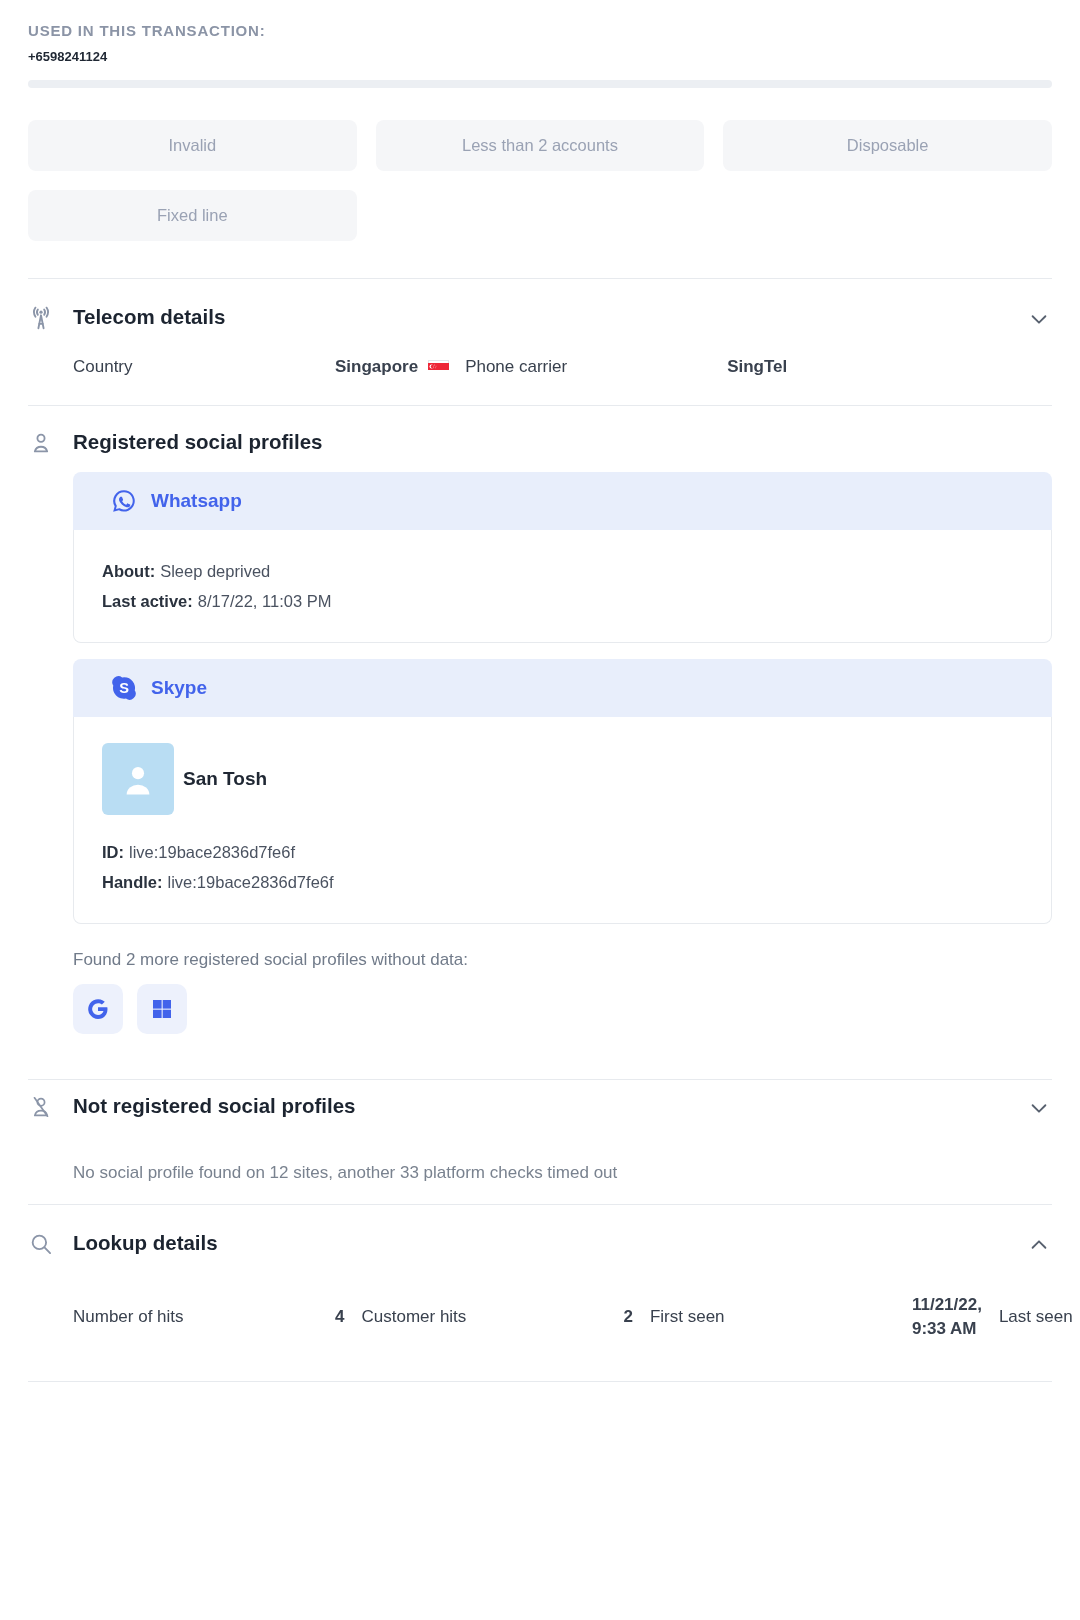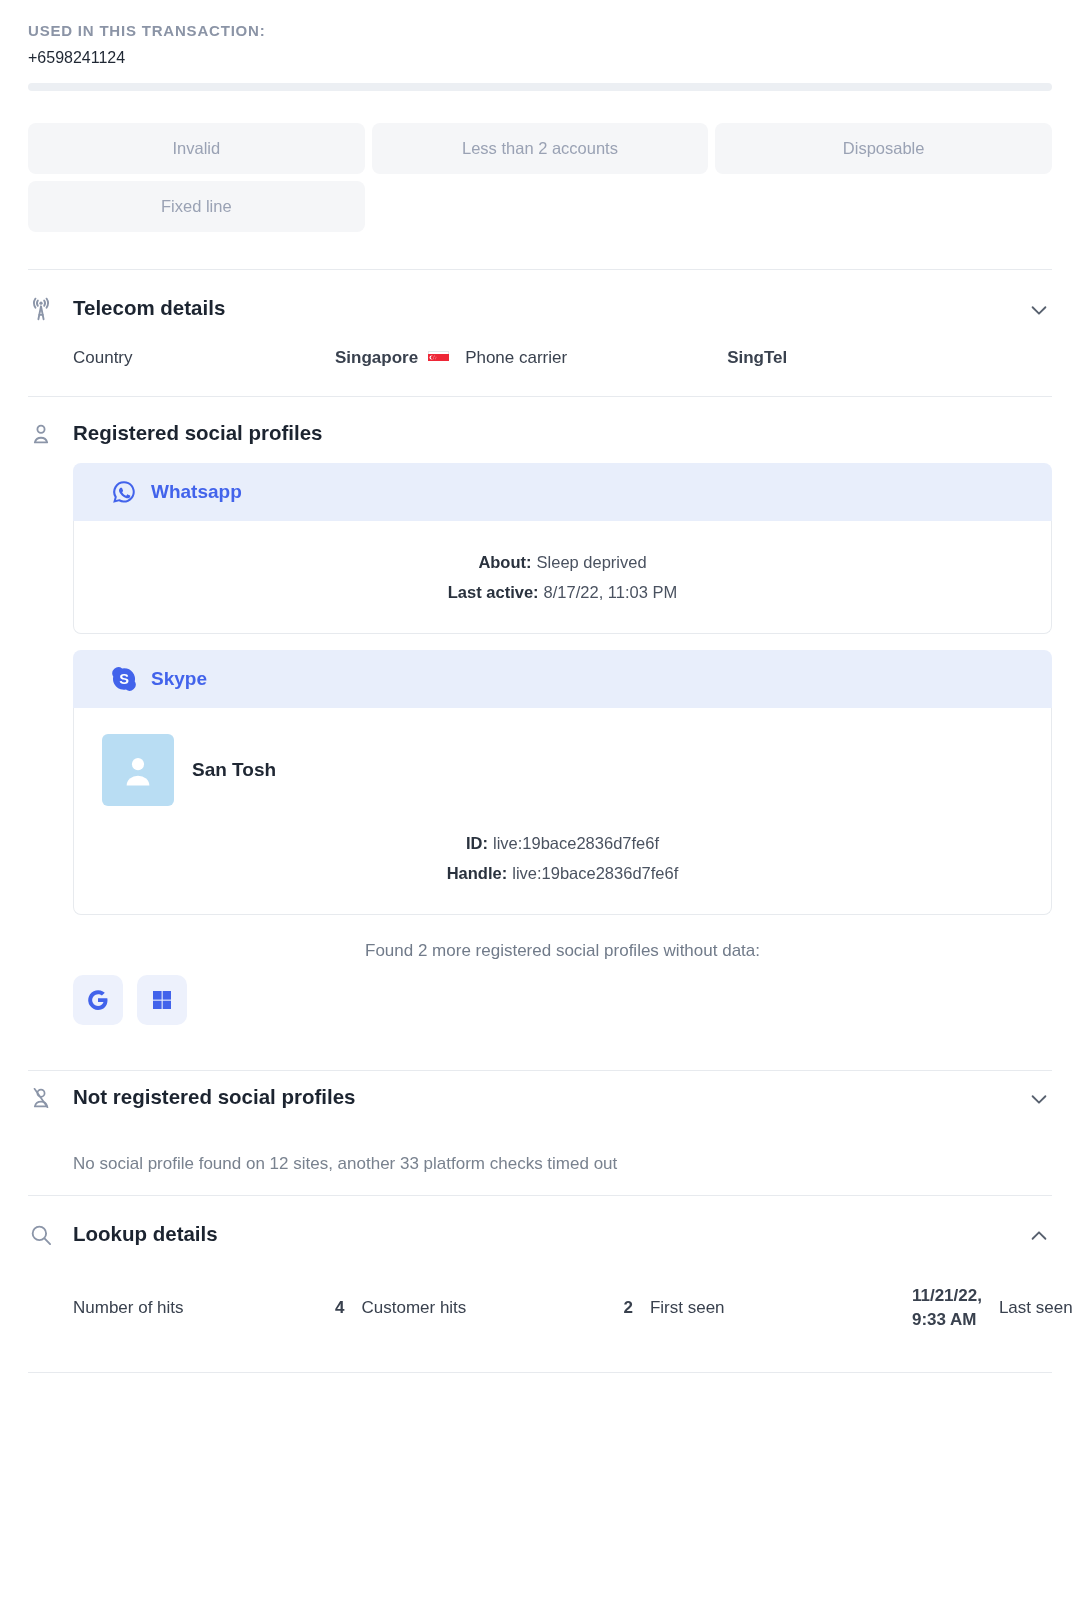--- a/index.html
+++ b/index.html
@@ -6,32 +6,32 @@
   html,body { background:#fff; }
   body {
     width:1080px; height:1620px; margin:0 auto;
     font-family:"Liberation Sans","DejaVu Sans",sans-serif;
     color:#39414e; overflow:hidden;
   }
   .page { padding:22px 28px 0 28px; }
 
   
   .used-label { font-size:15px; font-weight:bold; letter-spacing:.8px; color:#8b94a6; text-transform:uppercase; }
-  .phone-number { font-size:16px; font-weight:normal; color:#1f2733; margin-top:10px; }
+  .phone-number { font-size:13px; font-weight:bold; color:#1f2733; margin-top:10px; }
 
   
   .score-row { display:flex; align-items:flex-end; justify-content:space-between; margin-top:30px; }
   .score-main { display:flex; align-items:baseline; gap:8px; }
   .score-value { font-size:47px; font-weight:400; color:#4a5260; letter-spacing:.5px; }
   .score-max { font-size:20px; color:#6b7484; }
   .score-label { font-size:16px; color:#57606e; letter-spacing:1.6px; padding-bottom:8px; }
   .progress-track { margin-top:16px; height:8px; border-radius:4px; background:#eceff3; }
 
   
-  .badges { margin-top:32px; display:grid; grid-template-columns:repeat(3,1fr); gap:7px; }
+  .badges { margin-top:32px; display:grid; grid-template-columns:repeat(3,1fr); gap:19px; }
   .badge {
     height:51px; display:flex; align-items:center; justify-content:center;
     background:#f5f6f8; border-radius:8px; font-size:16.5px; color:#9aa2b4;
   }
 
   .divider { height:1px; background:#e7eaee; }
 
   
   .section { }
   .sec-head { display:flex; align-items:flex-start; position:relative; }
@@ -58,21 +58,21 @@
   }
   .profile-head svg { width:26px; height:26px; }
   .profile-name { font-size:19px; font-weight:bold; color:#4263eb; }
   .profile-body {
     border:1px solid #e7eaee; border-top:none; border-radius:0 0 8px 8px;
     padding:26px 28px; background:#fff;
   }
   .field-line { font-size:16.5px; line-height:30px; color:#4a5260; }
   .field-line b { color:#2a323e; }
   .field-line .kv-val { margin-left:5px; }
-  .identity { display:flex; align-items:center; gap:18px; }
+  .identity { display:flex; align-items:center; gap:9px; }
   .avatar { width:72px; height:72px; border-radius:6px; background:#b9ddf3; display:flex; align-items:center; justify-content:center; }
   .avatar svg { width:44px; height:44px; }
   .display-name { font-size:19px; font-weight:bold; color:#1f2733; }
   .id-lines { margin-top:22px; }
 
   .found-text { margin-top:24px; font-size:17px; color:#717b8a; line-height:24px; }
   .chips { margin-top:12px; display:flex; gap:14px; }
   .chip {
     width:50px; height:50px; background:#edf1fc; border-radius:10px;
     display:flex; align-items:center; justify-content:center; color:#4263eb; cursor:pointer;
@@ -150,21 +150,21 @@
     <div class="sec-head">
       <span class="sec-icon">
         <svg viewBox="0 0 24 24" fill="none" stroke="currentColor" stroke-width="1.7" stroke-linecap="round">
           <circle cx="12" cy="7.6" r="3.3"></circle>
           <path d="M6.3 19.8a5.9 5.9 0 0 1 11.4 0z" stroke-linejoin="round"></path>
         </svg>
       </span>
       <h2 class="sec-title">Registered social profiles</h2>
     </div>
 
-    <div class="sec-indent" style="margin-top:12px;text-align:center;">
+    <div class="sec-indent" style="margin-top:12px;">
 
       <div class="profile-card">
         <div class="profile-head">
           <span style="display:flex;">
             <svg viewBox="0 0 24 24" fill="#4263eb">
               <path d="M12 2a9.9 9.9 0 0 0-8.6 14.9L2 22l5.3-1.4A9.9 9.9 0 1 0 12 2zm0 1.9a8 8 0 1 1-4 14.9l-.3-.2-3.1.8.8-3-.2-.3A8 8 0 0 1 12 3.9zM9 8.1c-.2 0-.5.1-.7.4-.2.2-.9.8-.9 2s.9 2.4 1 2.6c.1.2 1.8 2.8 4.4 3.9 2.2.9 2.6.7 3.1.7.5-.1 1.5-.6 1.7-1.2.2-.6.2-1.1.1-1.2 0-.1-.2-.2-.4-.3-.3-.1-1.5-.7-1.7-.8-.2-.1-.4-.1-.6.1-.1.2-.6.8-.7 1-.1.1-.3.2-.5.1-.7-.4-2.4-1.2-3.4-3-.1-.2-.1-.4.1-.5l.5-.7c.2-.2.1-.4.1-.6-.1-.1-.6-1.5-.8-2-.2-.4-.4-.5-.6-.5z"></path>
             </svg>
           </span>
           <span class="profile-name">Whatsapp</span>
         </div>

